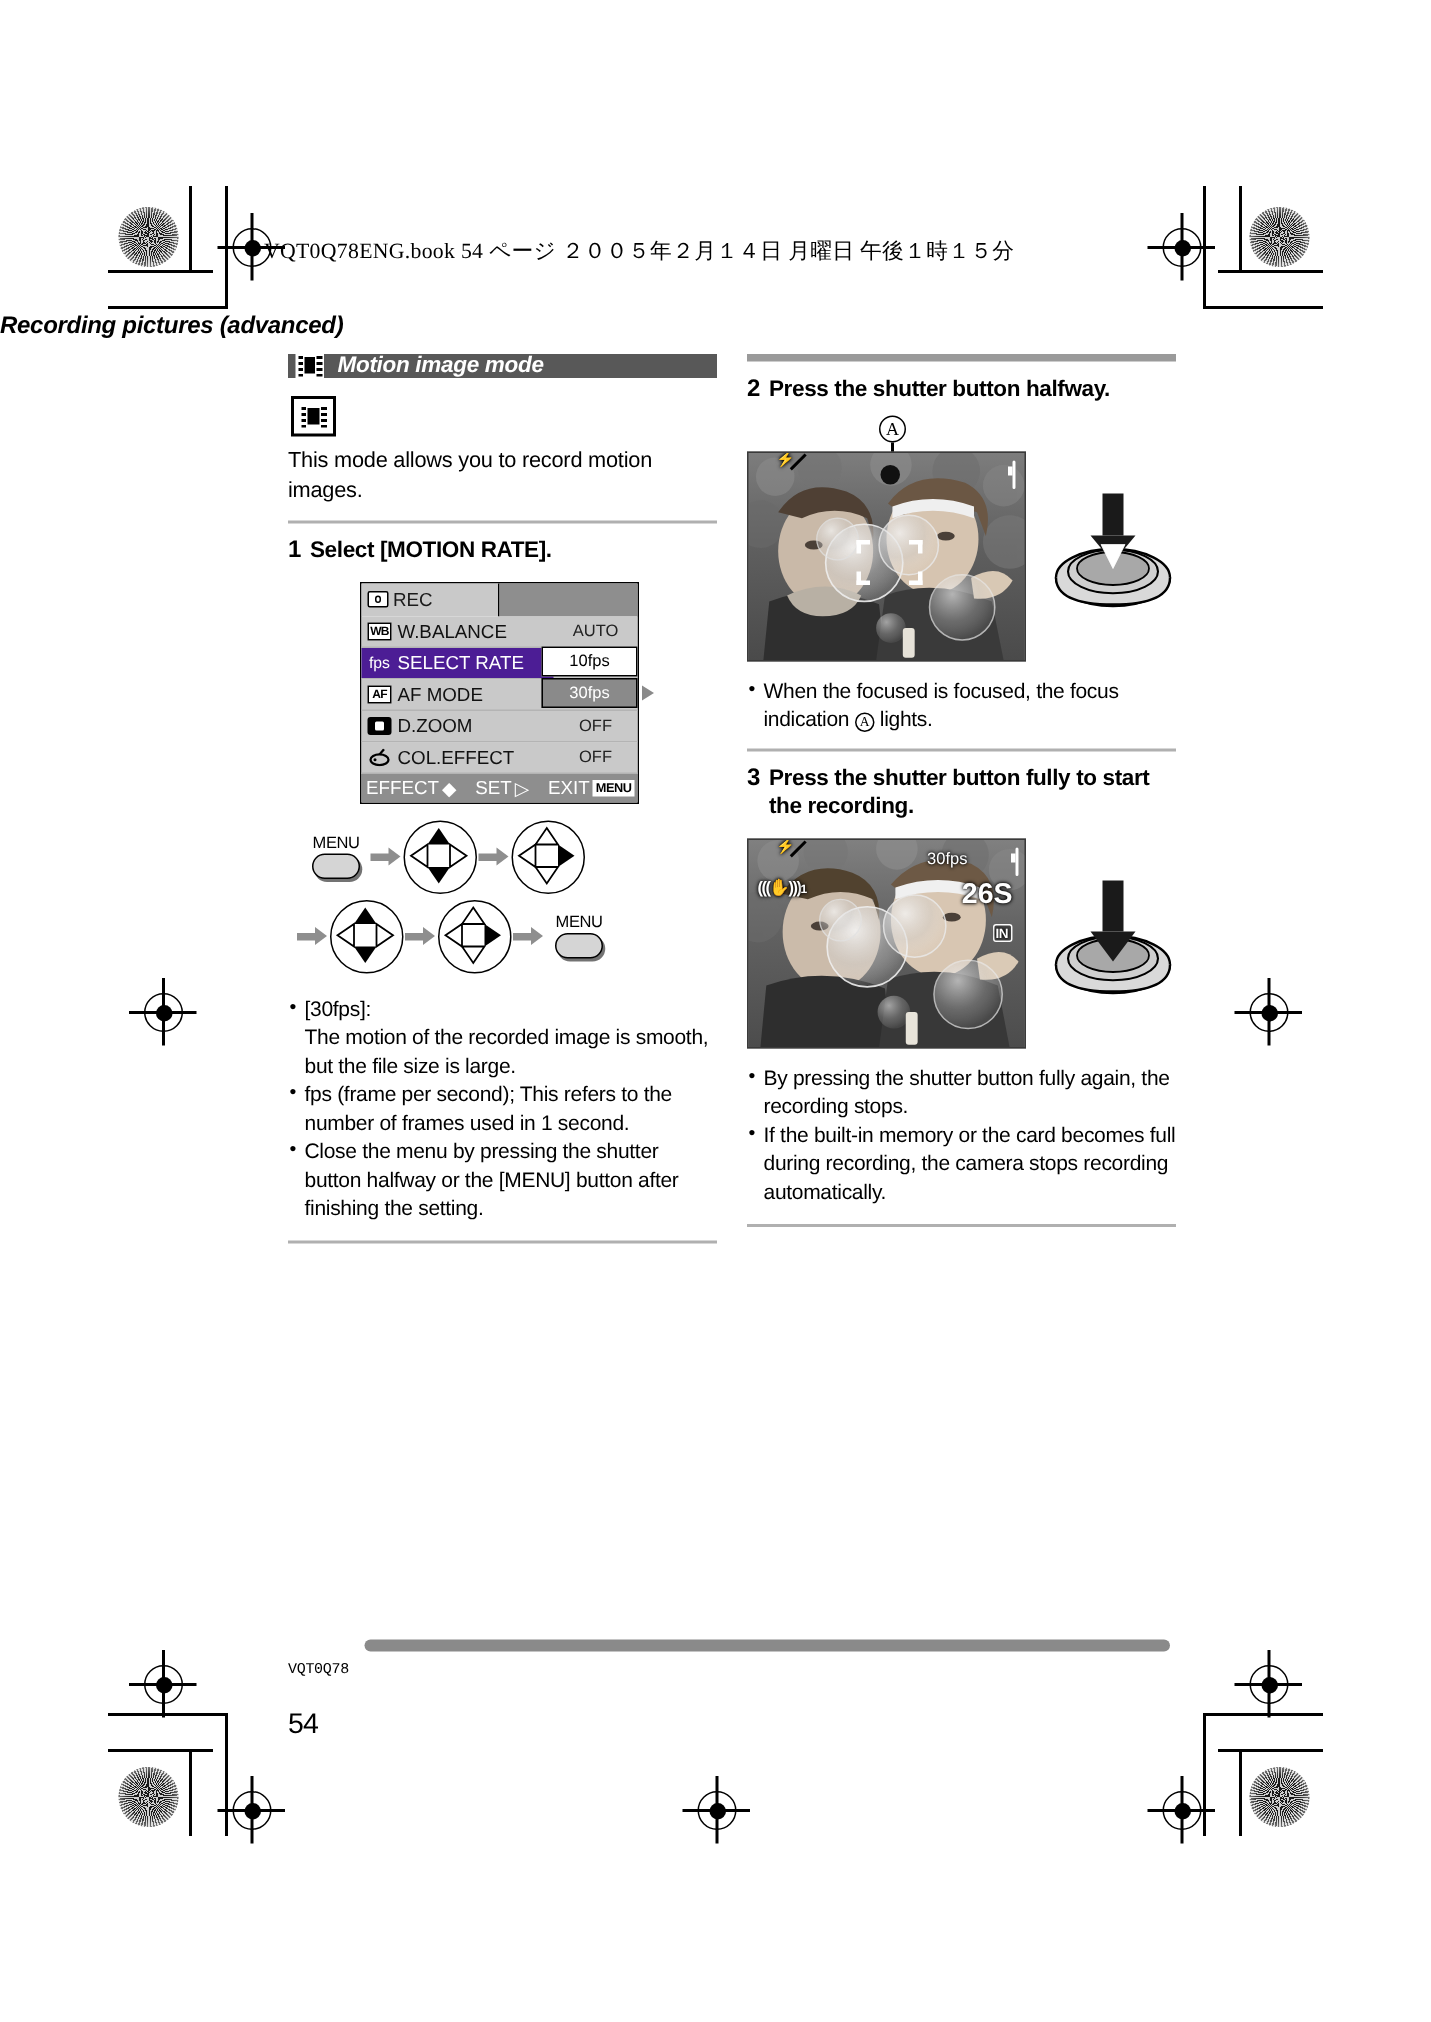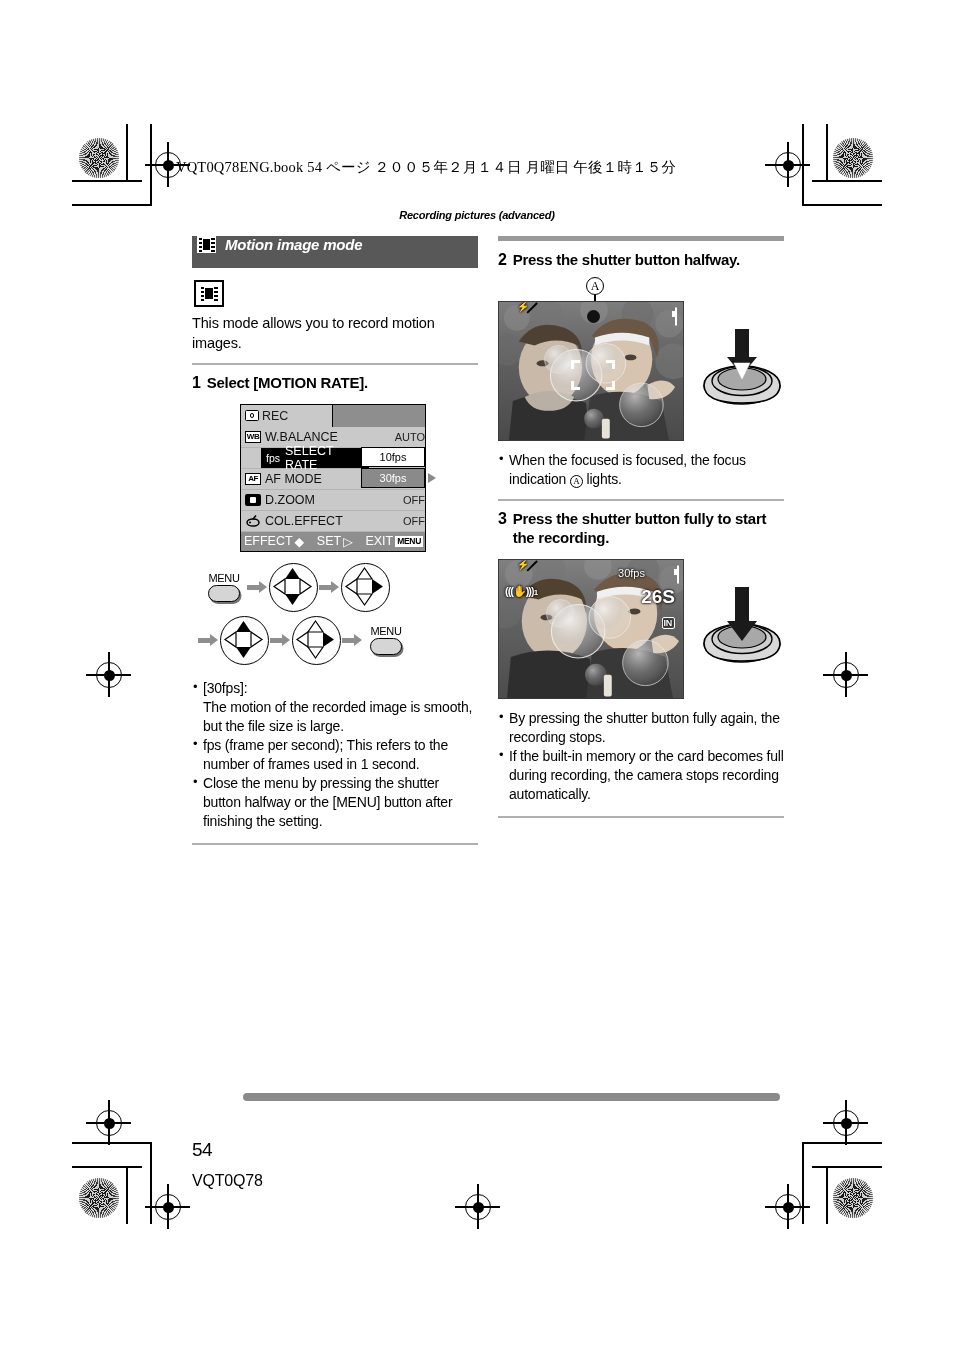--- a/index.html
+++ b/index.html
@@ -62,39 +62,39 @@
     letter-spacing: 0.2px;
     white-space: nowrap;
     color: #000;
   }
 
   
   .runhead {
     position: absolute;
     left: 0; right: 0;
     top: 209px;
-    text-align: center;
-    font-size: 11px;
+    text-align: left;
+    font-size: 16px;
     font-style: italic;
     font-weight: bold;
     letter-spacing: -0.2px;
   }
 
   
   .colL { position: absolute; left: 192px; top: 236px; width: 286px; }
   .colR { position: absolute; left: 498px; top: 236px; width: 286px; }
   .rule-grey { height: 5px; background: #9a9a9a; width: 286px; }
   .rule-thin { height: 2px; background: #b0b0b0; width: 286px; margin: 9px 0 8px; }
 
   
   .sectionbar {
     background: #585858;
-    height: 32px;
+    height: 16px;
     display: flex;
-    align-items: flex-start;
+    align-items: flex-end;
     padding-left: 5px;
     box-sizing: border-box;
   }
   .sectionbar .title {
     color: #ffffff;
     font-size: 15px;
     font-weight: bold;
     font-style: italic;
     margin-left: 9px;
     letter-spacing: -0.2px;
@@ -223,32 +223,32 @@
   .lcd-rows { position: relative; }
   .lcd-row {
     display: flex;
     align-items: center;
     height: 20px;
     background: #c9c9c9;
     border-bottom: 1px solid #b4b4b4;
     font-size: 12.5px;
     color: #111;
   }
-  .lcd-row.sel .lcd-label-wrap { background: #000000; color: #fff; margin-left: 20px; }
+  .lcd-row.sel .lcd-label-wrap { background: #4c1d95; color: #fff; }
   .lcd-label-wrap {
     flex: 1;
     display: flex;
     align-items: center;
     height: 100%;
     padding-left: 4px;
     box-sizing: border-box;
   }
   .lcd-val {
     flex: 0 0 56px;
-    text-align: right;
+    text-align: center;
     font-size: 11px;
     color: #222;
   }
   .lcd-ico {
     width: 16px; height: 12px;
     margin-right: 4px;
     flex: none;
     display: inline-block;
     position: relative;
   }
@@ -539,23 +539,24 @@
   .footer-pageno {
     position: absolute;
     left: 192px;
     top: 1139px;
     font-size: 19px;
     letter-spacing: -0.5px;
   }
   .footer-code {
     position: absolute;
     left: 192px;
-    top: 1172px;
-    font-size: 16px;
+    top: 1108px;
+    font-size: 10px;
     letter-spacing: -0.2px;
+    font-family: Liberation Mono, monospace;
   }
   .footer-bar {
     position: absolute;
     left: 243px;
     top: 1093px;
     width: 537px;
     height: 8px;
     background: #8a8a8a;
     border-radius: 4px;
   }

